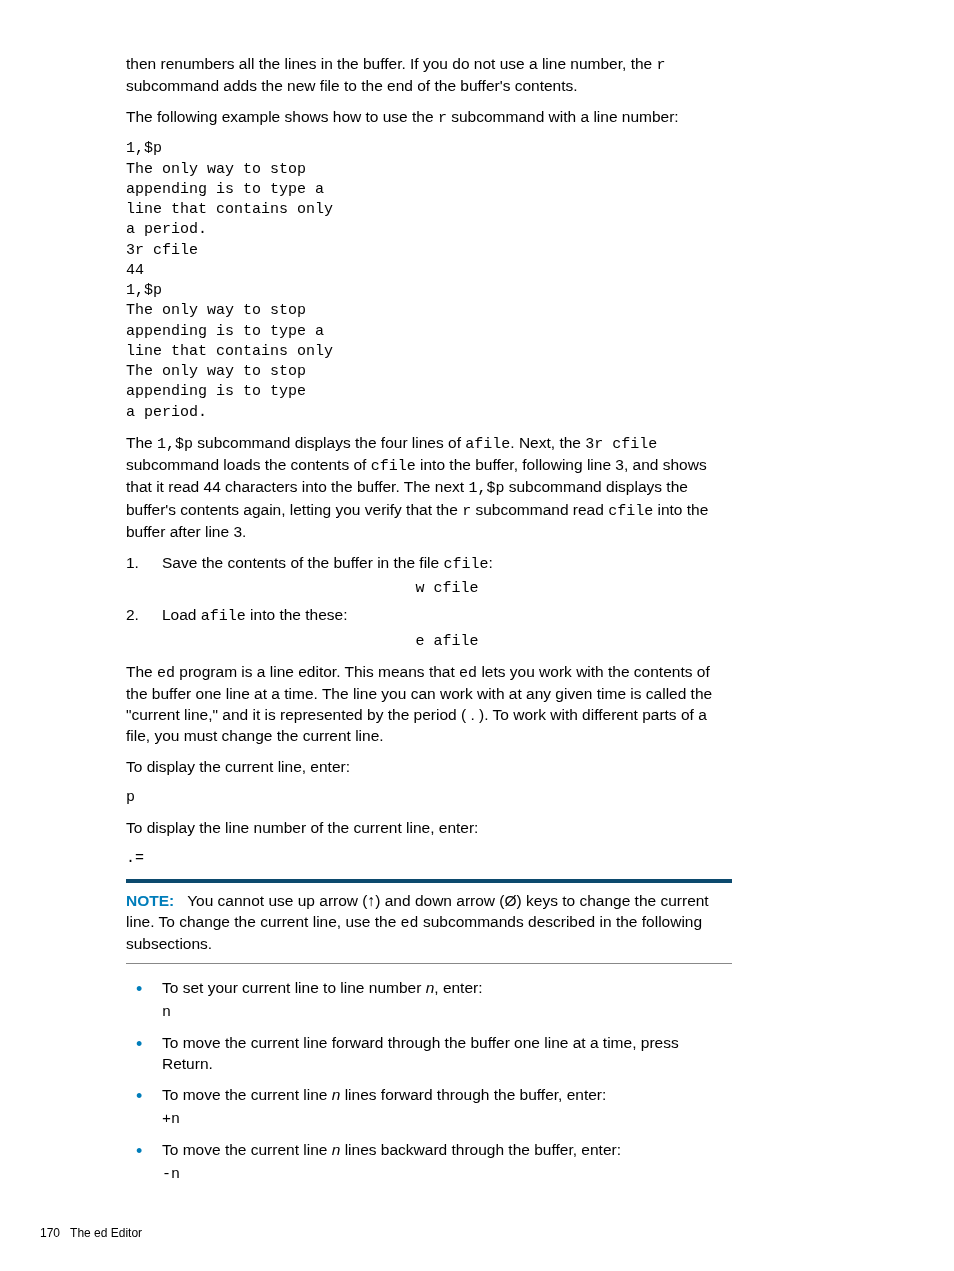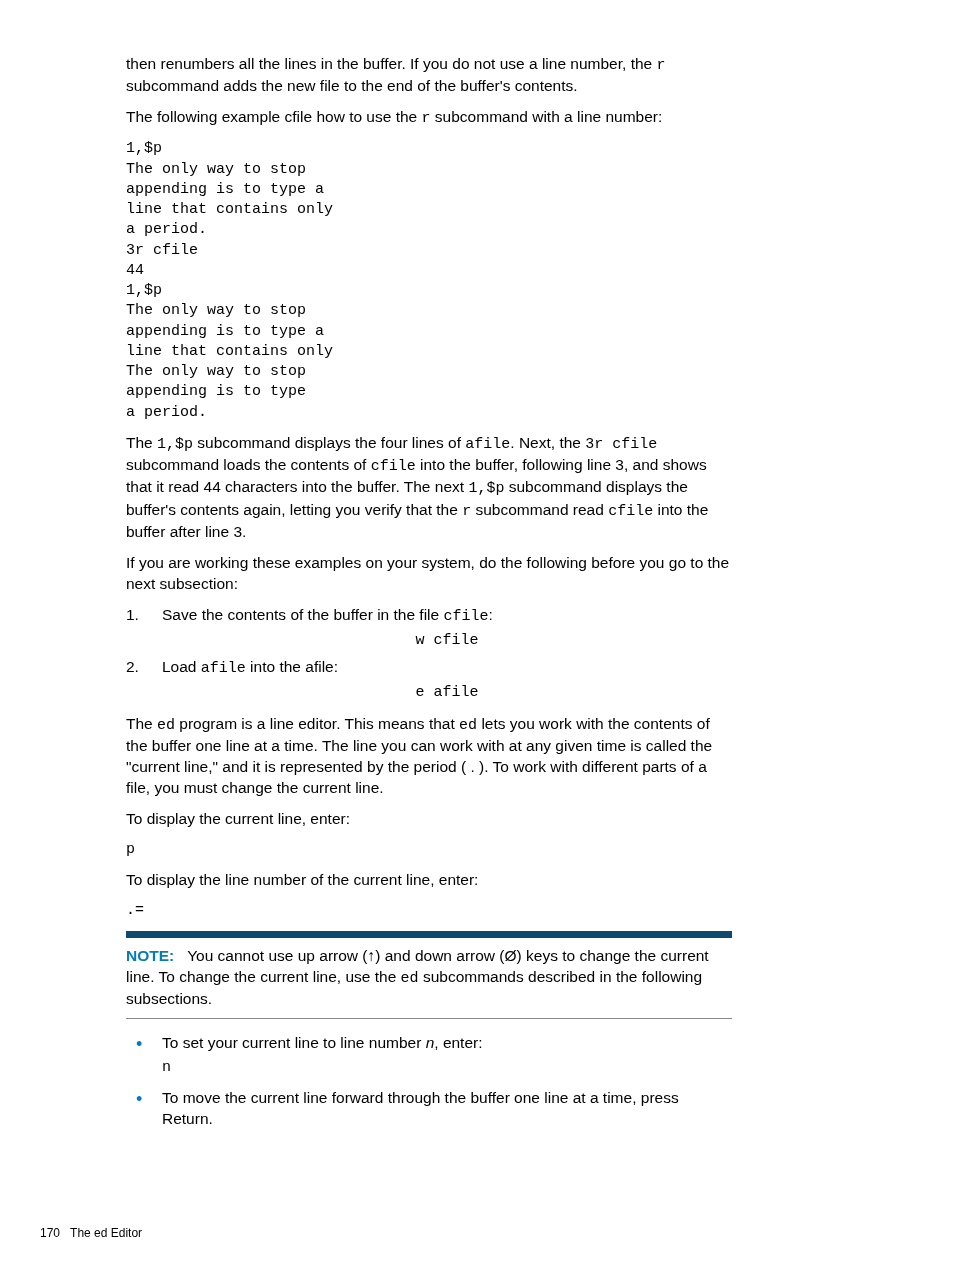--- a/index.html
+++ b/index.html
@@ -56,21 +56,21 @@
     margin: 4px 0 6px 0;
     text-align: center;
   }
   h2.section {
     font-size: 26px;
     font-weight: 400;
     color: #007dba;
     margin: 20px 0 8px -72px;
   }
   .notebox {
-    border-top: 7px solid #0c4a6e;
+    border-top: 4px solid #0c4a6e;
     border-bottom: 1px solid #888;
     padding: 8px 0;
     margin: 10px 0 14px 0;
   }
   .note-label {
     color: #007dba;
     font-weight: bold;
   }
   ul.bullets {
     margin: 0;
@@ -109,21 +109,21 @@
 <body>
 
 <div class="page">
   <div class="content">
 
     <p class="para">
       <span>then renumbers all the lines in the buffer. If you do not use a line number, the </span><span class="mono">r</span><span> subcommand adds the new file to the end of the buffer's contents.</span>
     </p>
 
     <p class="para">
-      <span>The following example cfile how to use the </span><span class="mono">r</span><span> subcommand with a line number:</span>
+      <span>The following example shows how to use the </span><span class="mono">r</span><span> subcommand with a line number:</span>
     </p>
 
     <pre class="codeblock">1,$p
 The only way to stop
 appending is to type a
 line that contains only
 a period.
 3r cfile
 44
 1,$p
@@ -131,31 +131,30 @@
 appending is to type a
 line that contains only
 The only way to stop
 appending is to type
 a period.</pre>
 
     <p class="para">
       <span>The </span><span class="mono">1,$p</span><span> subcommand displays the four lines of </span><span class="mono">afile</span><span>. Next, the </span><span class="mono">3r cfile</span><span> subcommand loads the contents of </span><span class="mono">cfile</span><span> into the buffer, following line 3, and shows that it read 44 characters into the buffer. The next </span><span class="mono">1,$p</span><span> subcommand displays the buffer's contents again, letting you verify that the </span><span class="mono">r</span><span> subcommand read </span><span class="mono">cfile</span><span> into the buffer after line 3.</span>
     </p>
 
-    <p class="para">If you are working these examples on your system, do the following before you go to the next subsection:</p>
 
     <ol class="steps">
       <li>
         <span class="num">1.</span>
         <span>Save the contents of the buffer in the file </span><span class="mono">cfile</span><span>:</span>
         <pre>w cfile</pre>
       </li>
       <li>
         <span class="num">2.</span>
-        <span>Load </span><span class="mono">afile</span><span> into the afile:</span>
+        <span>Load </span><span class="mono">afile</span><span> into the these:</span>
         <pre>e afile</pre>
       </li>
     </ol>
 
 
     <p class="para">
       <span>The </span><span class="mono">ed</span><span> program is a line editor. This means that </span><span class="mono">ed</span><span> lets you work with the contents of the buffer one line at a time. The line you can work with at any given time is called the "current line," and it is represented by the period ( . ). To work with different parts of a file, you must change the current line.</span>
     </p>
 
     <p class="para">To display the current line, enter:</p>
@@ -171,20 +170,28 @@
 
 
     <ul class="bullets">
       <li>
         <span>To set your current line to line number </span><span class="italic">n</span><span>, enter:</span>
         <pre>n</pre>
       </li>
       <li>
         <span>To move the current line forward through the buffer one line at a time, press Return.</span>
       </li>
+      <li>
+        <span>To move the current line </span><span class="italic">n</span><span> lines forward through the buffer, enter:</span>
+        <pre>+n</pre>
+      </li>
+      <li>
+        <span>To move the current line </span><span class="italic">n</span><span> lines backward through the buffer, enter:</span>
+        <pre>-n</pre>
+      </li>
     </ul>
 
   </div>
 
   <div class="footer">
     <span>170</span>&nbsp;&nbsp;&nbsp;<span>The ed Editor</span>
   </div>
 </div>
 
 </body></html>

